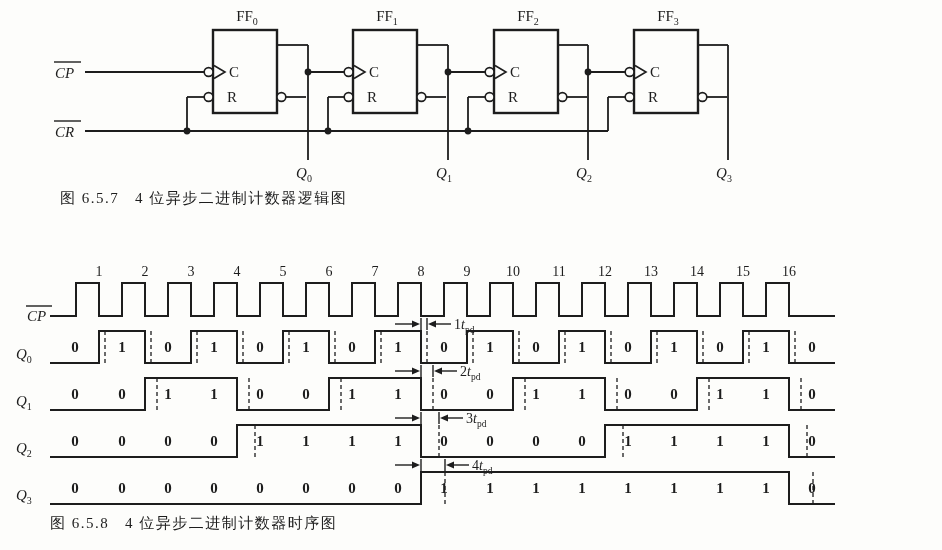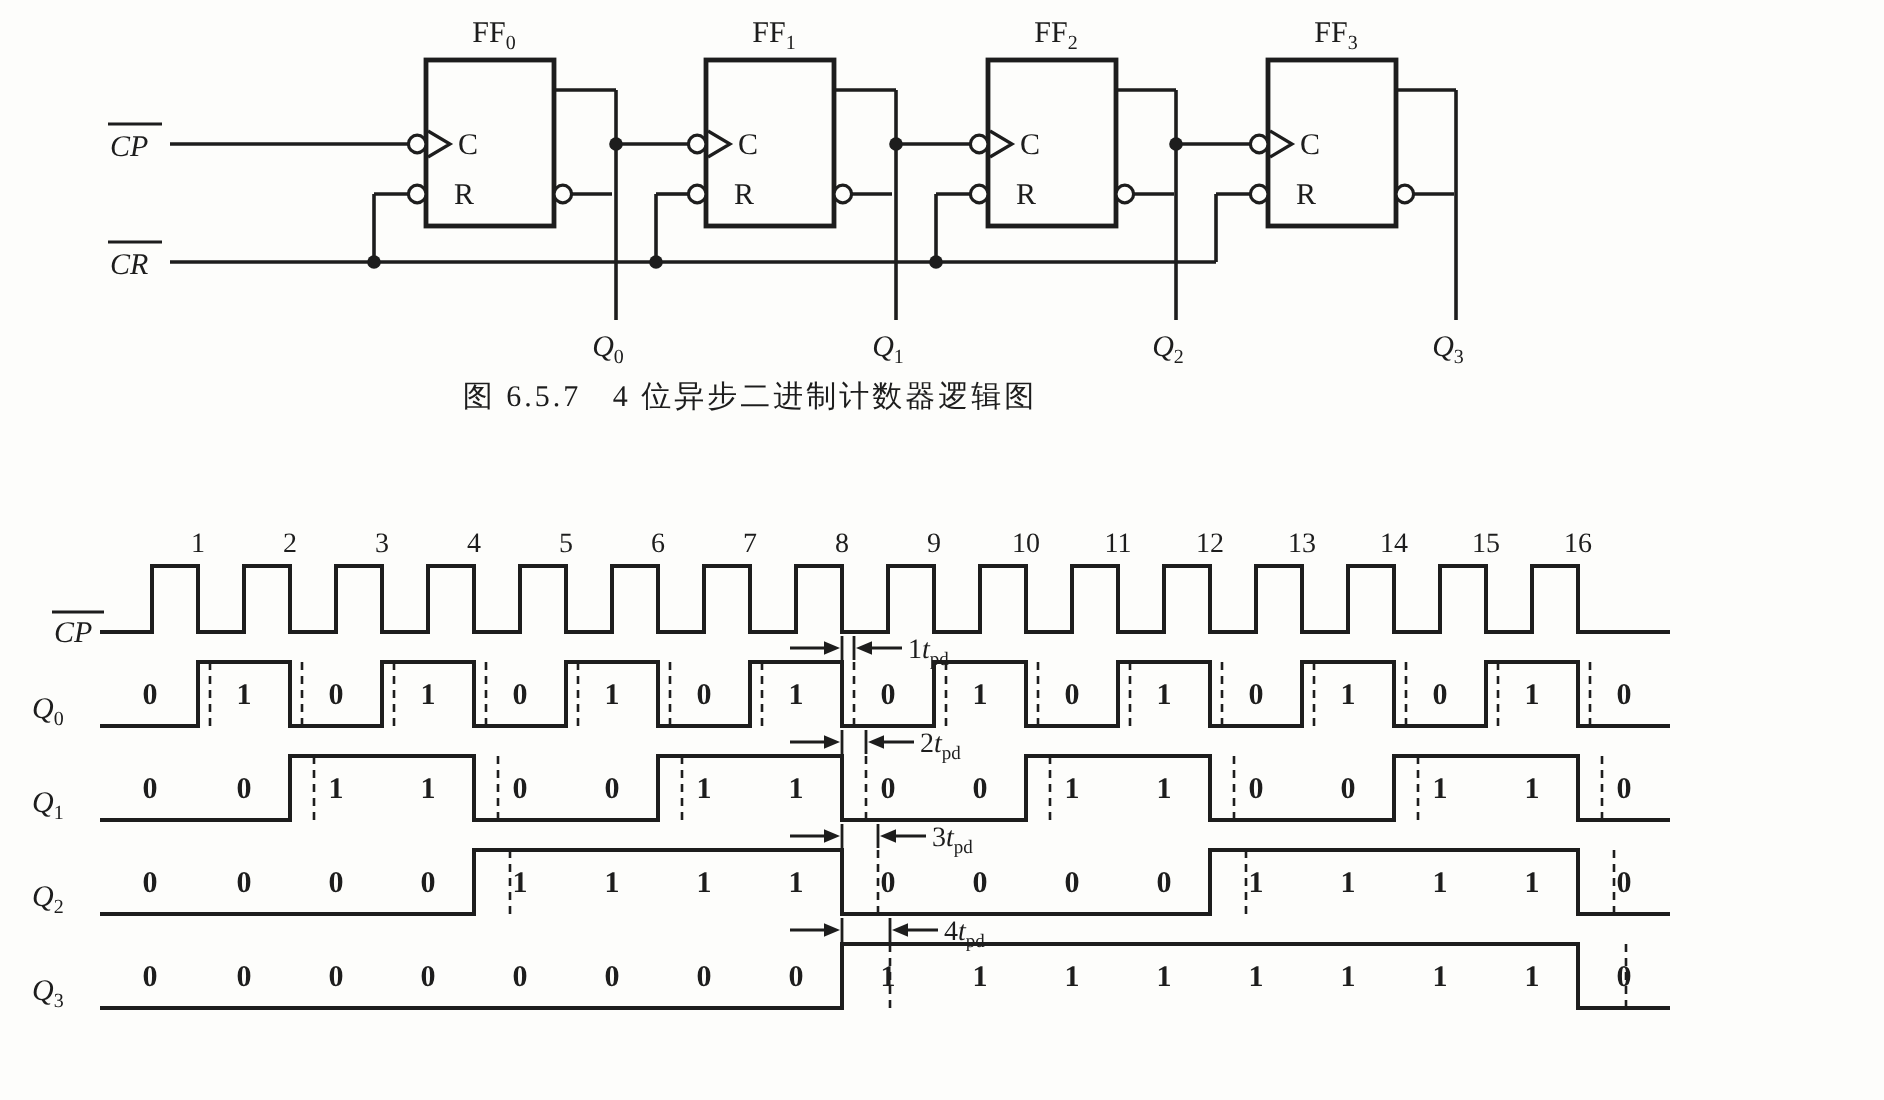--- a/index.html
+++ b/index.html
@@ -1,19 +1,19 @@
 <!DOCTYPE html>
 <html><head>
 <meta charset="utf-8">
 <style>
   html,body{margin:0;padding:0;}
   .page{position:relative;width:942px;height:550px;background:#fdfdfb;overflow:hidden;
         font-family:"Liberation Serif","DejaVu Serif",serif;color:#1d1d1d;}
   .fig{position:absolute;left:0;}
-  .caption{position:absolute;font-size:15px;letter-spacing:1.5px;text-align:center;
+  .caption{position:absolute;font-size:15px;letter-spacing:1.5px;
            white-space:pre;color:#1d1d1d;}
   #cap1{top:189px;left:60px;width:630px;}
   #cap2{top:514px;left:50px;width:645px;}
   svg text{fill:#1d1d1d;}
 </style>
 </head>
 <body>
 
 <div class="page">
   <svg id="logic-svg" class="fig" style="top:0" width="942" height="188" viewBox="0 0 942 188">
@@ -268,13 +268,14 @@
       <g>
         <line x1="421" y1="459" x2="421" y2="471" stroke="#1d1d1d" stroke-width="1.4"></line>
         <line x1="445" y1="459" x2="445" y2="471" stroke="#1d1d1d" stroke-width="1.4"></line>
         <line x1="395" y1="465" x2="414" y2="465" stroke="#1d1d1d" stroke-width="1.4"></line>
         <polygon points="420,465 412,461.6 412,468.4" fill="#1d1d1d"></polygon>
         <line x1="452" y1="465" x2="469" y2="465" stroke="#1d1d1d" stroke-width="1.4"></line>
         <polygon points="446,465 454,461.6 454,468.4" fill="#1d1d1d"></polygon>
         <text x="472" y="470" font-size="14"><tspan>4</tspan><tspan font-style="italic">t</tspan><tspan dy="3.5" font-size="9.5">pd</tspan></text>
       </g>
     </svg>
+  <div id="cap2" class="caption">图 6.5.8   4 位异步二进制计数器时序图</div>
 </div>
 
 </body></html>

